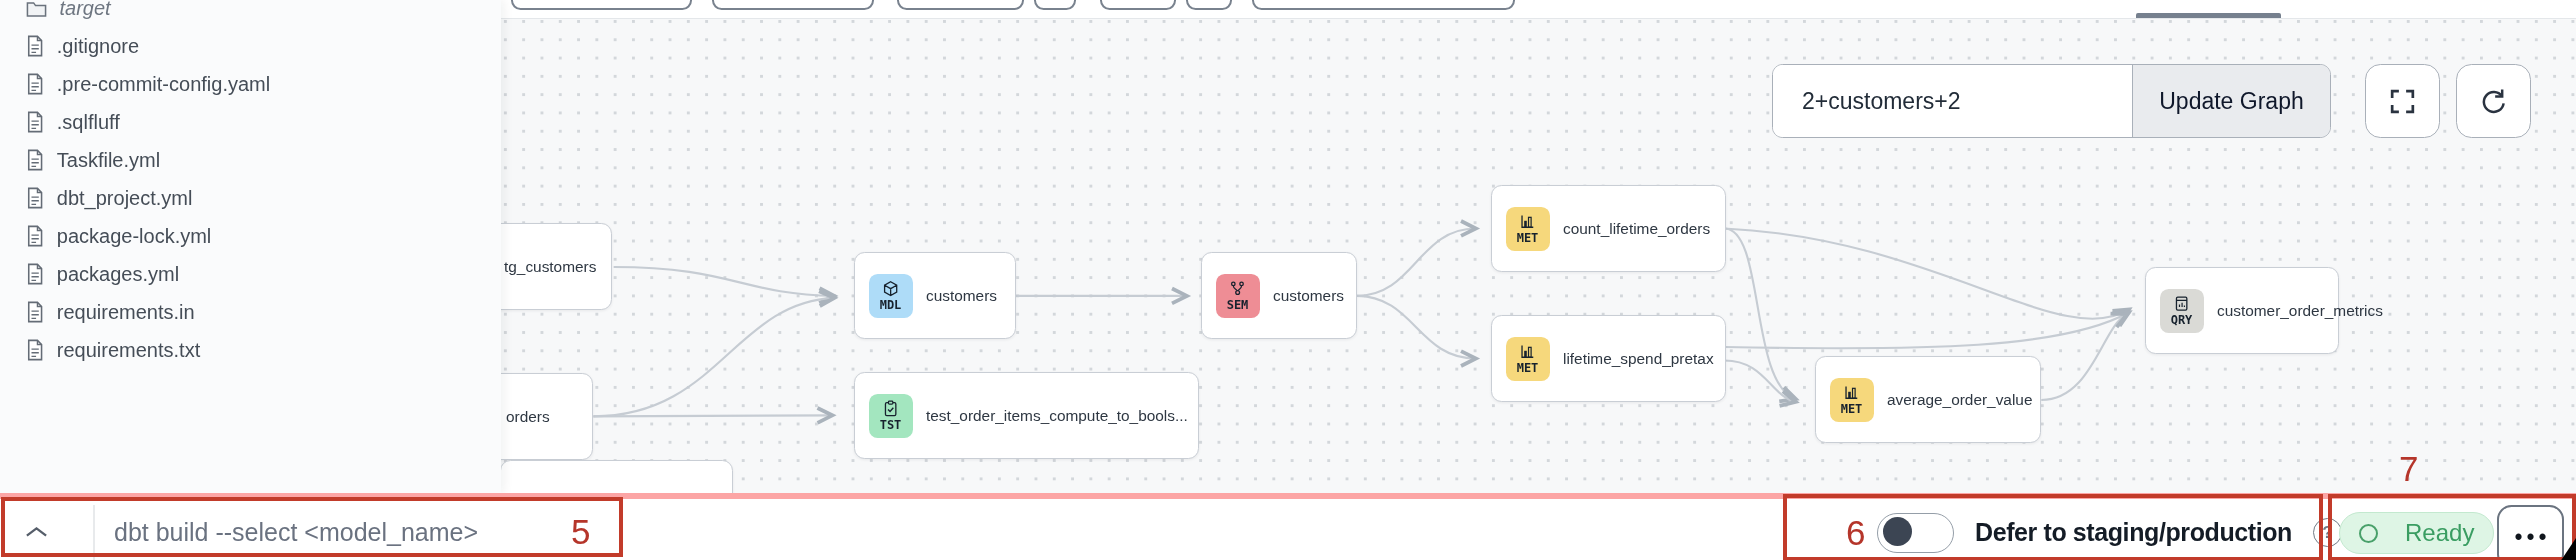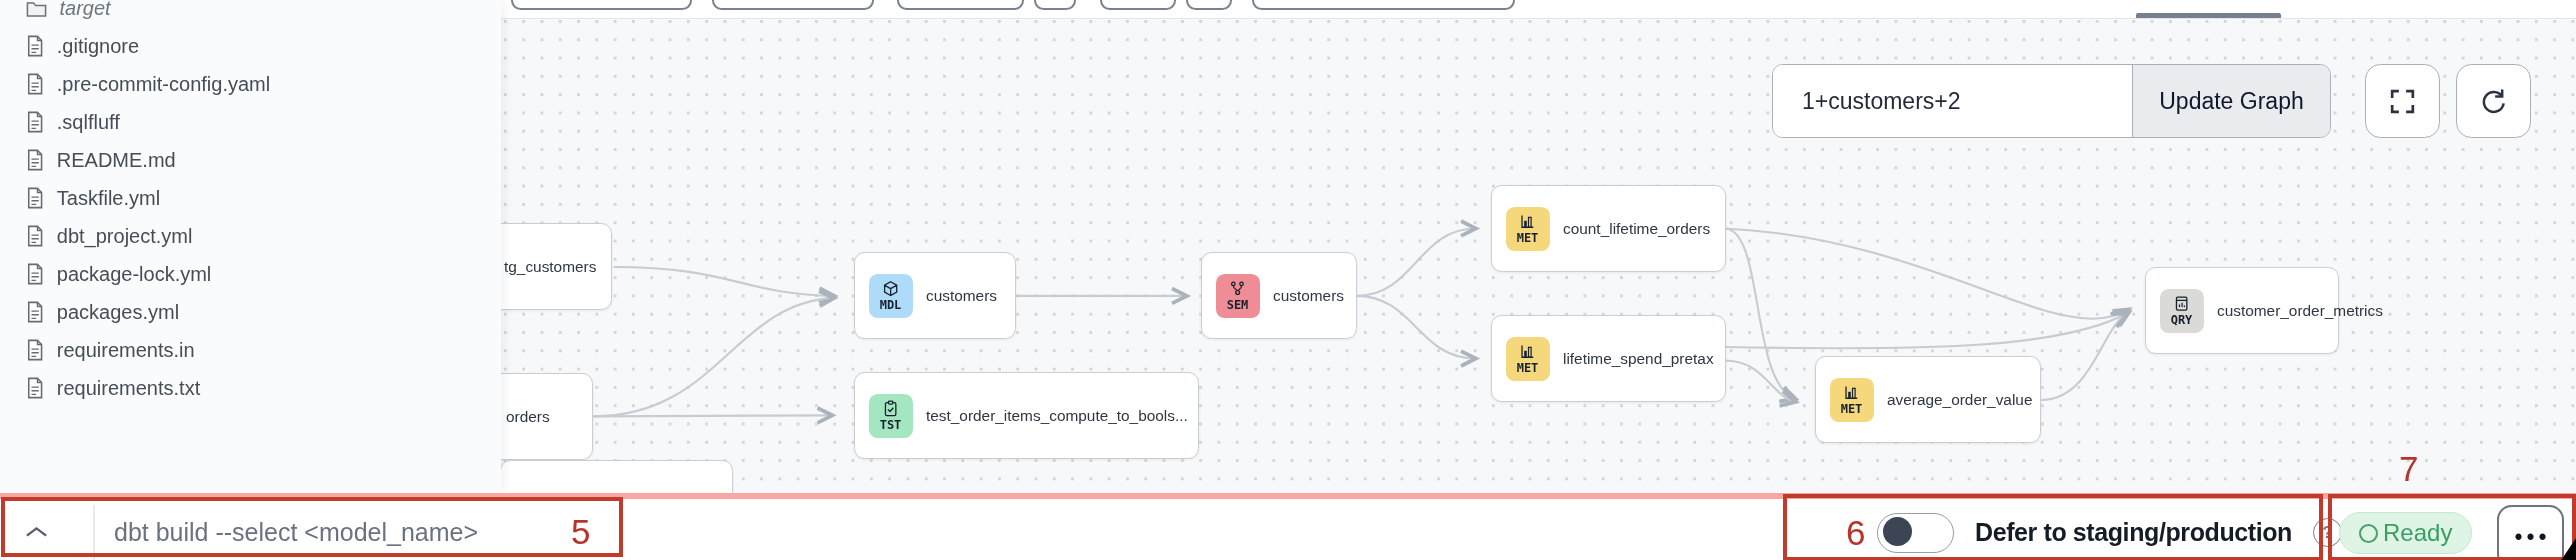--- a/index.html
+++ b/index.html
@@ -71,21 +71,21 @@
     background:#fff; position:relative; flex:0 0 auto; }
   .knob { position:absolute; left:4.8px; top:3.9px; width:29px; height:29px;
     border-radius:50%; background:#3c4553; }
   .defer-label { font-size:25px; font-weight:700; color:#141c26; letter-spacing:-0.4px;
     white-space:nowrap; }
   .help { width:29px; height:29px; border:1.9px solid #717a85; border-radius:50%;
     color:#717a85; font-size:17.3px; font-weight:bold; display:flex; align-items:center;
     justify-content:center; flex:0 0 auto; }
   .ready { position:absolute; left:2339px; top:512px; height:42px; padding:0 19px;
     background:#def5e5; border:1px solid #c3e9cf; border-radius:21px; display:flex;
-    align-items:center; gap:5px; z-index:45; }
+    align-items:center; gap:27px; z-index:45; }
   .ready-ring { width:19px; height:19px; border:2.4px solid #49a06a; border-radius:50%; }
   .ready-label { font-size:24px; color:#3a9d62; }
   .dots-btn { position:absolute; left:2497px; top:505px; width:67px; height:64px;
     background:#fff; border:2.4px solid #6b7480; border-radius:14.5px; display:flex;
     align-items:center; justify-content:center; z-index:45; }
   .dots { font-size:23px; letter-spacing:3.9px; color:#10161d; padding-left:3.9px; }
 
   
   .som { position:absolute; border:4.8px solid #c23b2a; z-index:60; }
   .som-num { position:absolute; color:#b5352a; font-size:35px; font-weight:500;
@@ -220,21 +220,21 @@
       <svg width="17.3" height="17.3" viewBox="0 0 20 20">
         <rect x="4" y="2.5" width="12" height="15" rx="1.5" fill="none" stroke="#17222e" stroke-width="1.5"></rect>
         <path d="M4,6.2 H16 M7.5,14 v-3 M10.5,14 v-5 M13.2,14 v-2" fill="none" stroke="#17222e" stroke-width="1.4"></path>
       </svg>
       <span class="badge-code">QRY</span>
     </span>
     <span class="node-label">customer_order_metrics</span>
   </div>
 
   <div class="ctl-group">
-    <div class="ctl-input">1+customers+2</div>
+    <div class="ctl-input">2+customers+2</div>
     <div class="ctl-btn">Update Graph</div>
   </div>
   <div class="sq-btn" style="left:2365px">
     <svg width="31" height="31" viewBox="0 0 30 30">
       <path d="M5,11.5 V5 H11.5 M18.5,5 H25 V11.5 M25,18.5 V25 H18.5 M11.5,25 H5 V18.5" fill="none" stroke="#2a3340" stroke-width="2.6"></path>
     </svg>
   </div>
   <div class="sq-btn" style="left:2456px">
     <svg width="31" height="31" viewBox="0 0 30 30">
       <path d="M23.2,10 A9.6,9.6 0 1 0 24.8,16.8" fill="none" stroke="#2a3340" stroke-width="2.4"></path>
@@ -269,27 +269,20 @@
             <path d="M3,1.5 h9.5 l4.5,4.5 v16.5 h-14 z" fill="#fff" stroke="#646c76" stroke-width="1.7"></path>
             <path d="M12.5,1.5 v4.5 h4.5 M6,11 h8 M6,15 h8 M6,19 h5" fill="none" stroke="#646c76" stroke-width="1.5"></path>
           </svg>
         <span class="fname">.sqlfluff</span>
       </div>
       <div class="frow">
         <svg width="18.3" height="22" viewBox="0 0 20 24">
             <path d="M3,1.5 h9.5 l4.5,4.5 v16.5 h-14 z" fill="#fff" stroke="#646c76" stroke-width="1.7"></path>
             <path d="M12.5,1.5 v4.5 h4.5 M6,11 h8 M6,15 h8 M6,19 h5" fill="none" stroke="#646c76" stroke-width="1.5"></path>
           </svg>
-        <span class="fname">README.md</span>
-      </div>
-      <div class="frow">
-        <svg width="18.3" height="22" viewBox="0 0 20 24">
-            <path d="M3,1.5 h9.5 l4.5,4.5 v16.5 h-14 z" fill="#fff" stroke="#646c76" stroke-width="1.7"></path>
-            <path d="M12.5,1.5 v4.5 h4.5 M6,11 h8 M6,15 h8 M6,19 h5" fill="none" stroke="#646c76" stroke-width="1.5"></path>
-          </svg>
         <span class="fname">Taskfile.yml</span>
       </div>
       <div class="frow">
         <svg width="18.3" height="22" viewBox="0 0 20 24">
             <path d="M3,1.5 h9.5 l4.5,4.5 v16.5 h-14 z" fill="#fff" stroke="#646c76" stroke-width="1.7"></path>
             <path d="M12.5,1.5 v4.5 h4.5 M6,11 h8 M6,15 h8 M6,19 h5" fill="none" stroke="#646c76" stroke-width="1.5"></path>
           </svg>
         <span class="fname">dbt_project.yml</span>
       </div>
       <div class="frow">

